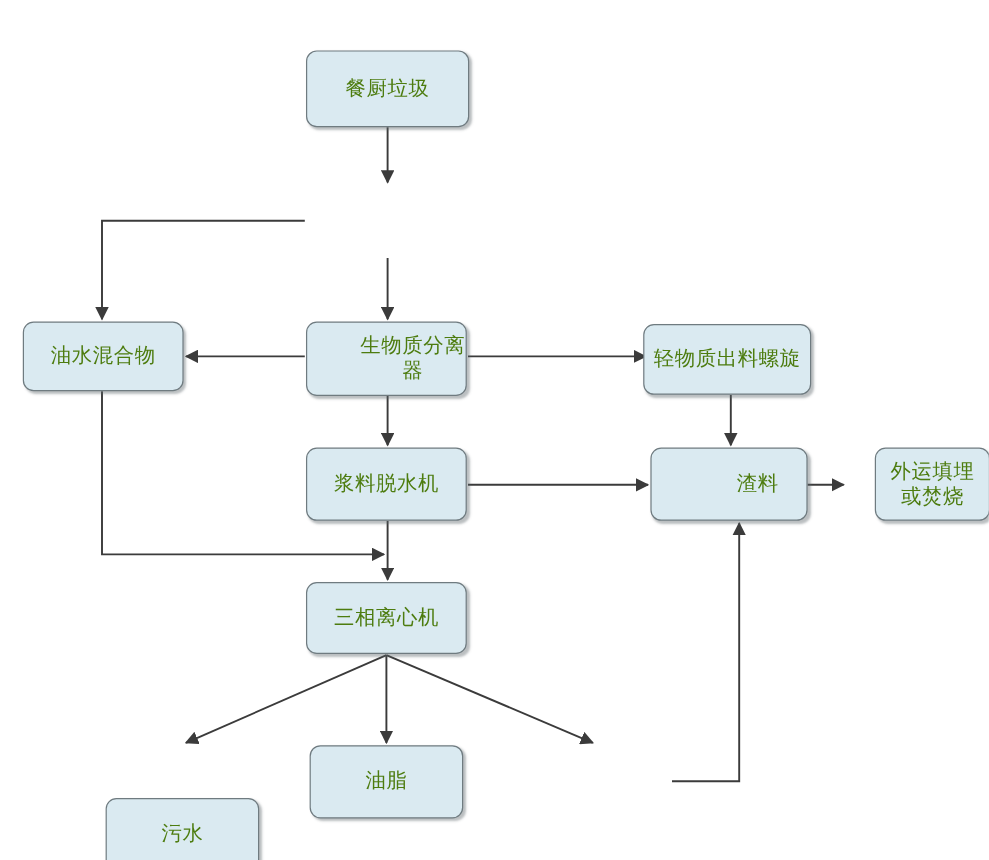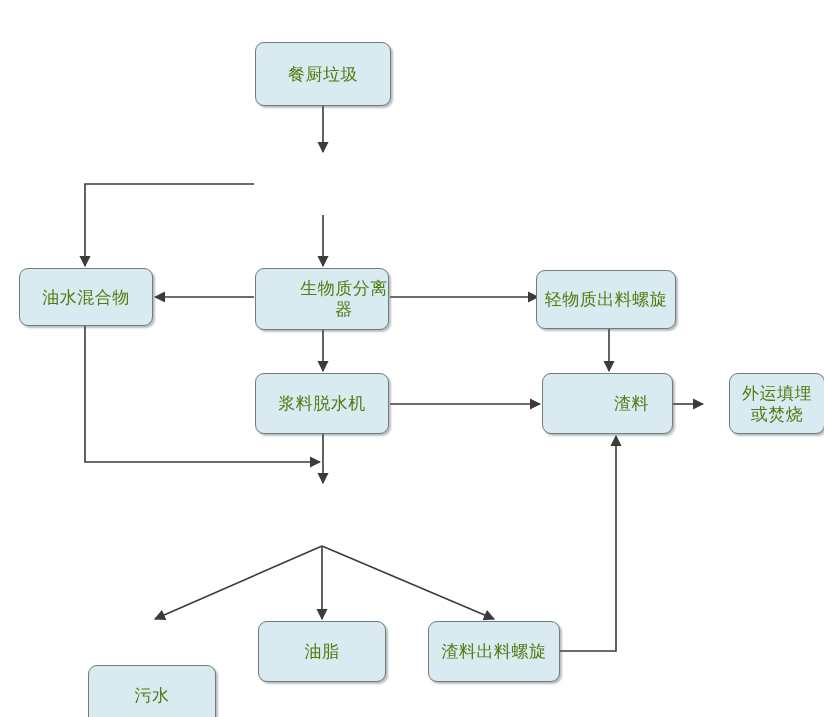--- a/index.html
+++ b/index.html
@@ -91,17 +91,17 @@
   </svg>
 
   <div class="node" style="left: 255px; top: 42px; width: 136px; height: 64px;">餐厨垃圾</div>
   <div class="node" style="left: 19px; top: 268px; width: 134px; height: 58px;">油水混合物</div>
   <div class="node" style="left: 255px; top: 268px; width: 134px; height: 62px; padding-left: 44px;">生物质分离器</div>
   <div class="node" style="left: 536px; top: 270px; width: 140px; height: 59px;">轻物质出料螺旋</div>
   <div class="node" style="left: 255px; top: 373px; width: 134px; height: 61px;">浆料脱水机</div>
   <div class="node" style="left: 542px; top: 373px; width: 131px; height: 61px; padding-left: 48px;">渣料</div>
   <div class="node" style="left: 705px; top: 373px; width: 96px; height: 61px; margin-left: 24px;">外运填埋
 或焚烧</div>
+  <div class="node" style="left: 255px; top: 485px; width: 134px; height: 60px;">三相离心机</div>
   <div class="node" style="left: 88px; top: 621px; width: 128px; height: 61px; margin-top: 44px;">污水</div>
   <div class="node" style="left: 258px; top: 621px; width: 128px; height: 61px;">油脂</div>
-  <div class="node" style="left: 428px; top: 621px; width: 132px; height: 61px;">渣料出料螺旋</div>
 
 </div>
 
 </body></html>

